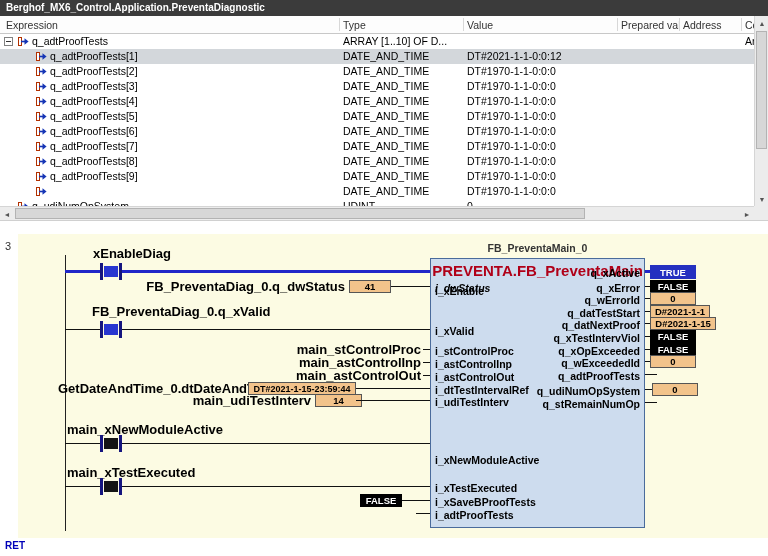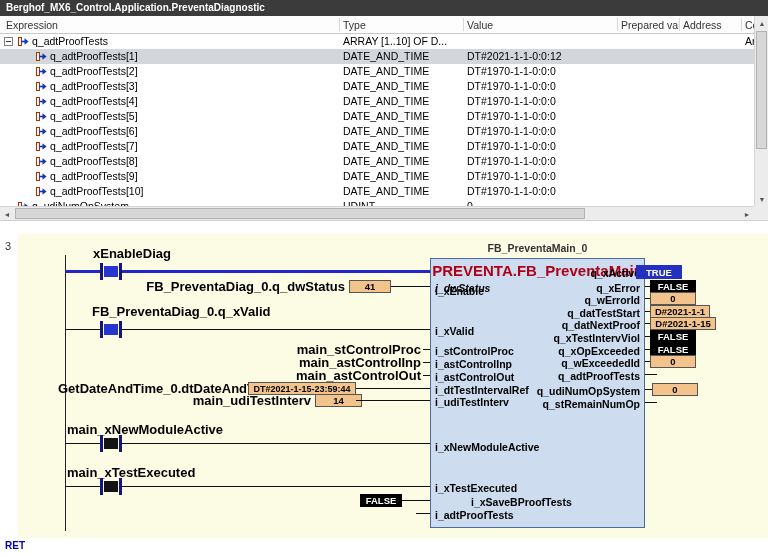--- a/index.html
+++ b/index.html
@@ -237,21 +237,20 @@
   </div>
     <div class="trow lvl1" style="top: 150px;">
 
     <span class="var-icon">
       <svg width="11" height="11" viewBox="0 0 11 11">
         <rect x="0.5" y="1.5" width="3" height="8" fill="#fff" stroke="#b23000" stroke-width="1"></rect>
         <path d="M3 5.5 H9" stroke="#1535b5" stroke-width="1.6" fill="none"></path>
         <path d="M6.5 2.2 L10.6 5.5 L6.5 8.8 Z" fill="#1535b5"></path>
       </svg>
     </span>
-    <span class="cell c-expr">q_adtProofTests[10]</span>
     <span class="cell c-type">DATE_AND_TIME</span>
     <span class="cell c-value">DT#1970-1-1-0:0:0</span>
     <span class="cell c-comment"></span>
   </div>
     <div class="trow lvl0" style="top: 165px;">
 
     <span class="var-icon">
       <svg width="11" height="11" viewBox="0 0 11 11">
         <rect x="0.5" y="1.5" width="3" height="8" fill="#fff" stroke="#b23000" stroke-width="1"></rect>
         <path d="M3 5.5 H9" stroke="#1535b5" stroke-width="1.6" fill="none"></path>
@@ -349,23 +348,23 @@
   <div id="fb-block">
     <span class="fb-type">PREVENTA.FB_PreventaMain</span>
   <span class="pin pin-in" style="top: 25px;">i_xEnable</span>
       <span class="pin pin-in" style="top: 22px; font-style: italic;">i_dwStatus</span>
       <span class="pin pin-in" style="top: 65px;">i_xValid</span>
       <span class="pin pin-in" style="top: 85px;">i_stControlProc</span>
       <span class="pin pin-in" style="top: 98px;">i_astControlInp</span>
       <span class="pin pin-in" style="top: 111px;">i_astControlOut</span>
       <span class="pin pin-in" style="top: 124px;">i_dtTestIntervalRef</span>
       <span class="pin pin-in" style="top: 136px;">i_udiTestInterv</span>
-      <span class="pin pin-in" style="top: 181px; text-align: right;">i_xNewModuleActive</span>
+      <span class="pin pin-in" style="top: 194px; text-align: right;">i_xNewModuleActive</span>
       <span class="pin pin-in" style="top: 222px;">i_xTestExecuted</span>
-      <span class="pin pin-in" style="top: 236px; margin-left: 36px;">i_xSaveBProofTests</span>
+      <span class="pin pin-in" style="top: 236px;">i_xSaveBProofTests</span>
       <span class="pin pin-in" style="top: 249px;">i_adtProofTests</span>
       <span class="pin pin-out" style="top: 7px;">q_xActive</span>
       <span class="pin pin-out" style="top: 22px;">q_xError</span>
       <span class="pin pin-out" style="top: 34px;">q_wErrorId</span>
       <span class="pin pin-out" style="top: 47px;">q_datTestStart</span>
       <span class="pin pin-out" style="top: 59px;">q_datNextProof</span>
       <span class="pin pin-out" style="top: 72px;">q_xTestIntervViol</span>
       <span class="pin pin-out" style="top: 85px;">q_xOpExceeded</span>
       <span class="pin pin-out" style="top: 97px;">q_wExceededId</span>
       <span class="pin pin-out" style="top: 110px;">q_adtProofTests</span>
@@ -378,21 +377,21 @@
   <div class="wire" style="left:645px;top:298px;width:5px"></div>
   <div class="wire" style="left:645px;top:311px;width:5px"></div>
   <div class="wire" style="left:645px;top:323px;width:5px"></div>
   <div class="wire" style="left:645px;top:336px;width:5px"></div>
   <div class="wire" style="left:645px;top:349px;width:5px"></div>
   <div class="wire" style="left:645px;top:361px;width:5px"></div>
   <div class="wire" style="left:645px;top:374px;width:12px"></div>
   <div class="wire" style="left:645px;top:389px;width:7px"></div>
   <div class="wire" style="left:645px;top:402px;width:12px"></div>
 
-  <div class="vbox tt" style="left:636px;top:265px;width:46px">TRUE</div>
+  <div class="vbox tt" style="left:650px;top:265px;width:46px">TRUE</div>
   <div class="vbox ff" style="left:650px;top:280px;width:46px">FALSE</div>
   <div class="vbox" style="left:650px;top:292px;width:46px">0</div>
   <div class="vbox" style="left:650px;top:305px;width:60px">D#2021-1-1</div>
   <div class="vbox" style="left:650px;top:317px;width:66px">D#2021-1-15</div>
   <div class="vbox ff" style="left:650px;top:330px;width:46px">FALSE</div>
   <div class="vbox ff" style="left:650px;top:343px;width:46px">FALSE</div>
   <div class="vbox" style="left:650px;top:355px;width:46px">0</div>
   <div class="vbox" style="left:652px;top:383px;width:46px">0</div>
 </div>
 

